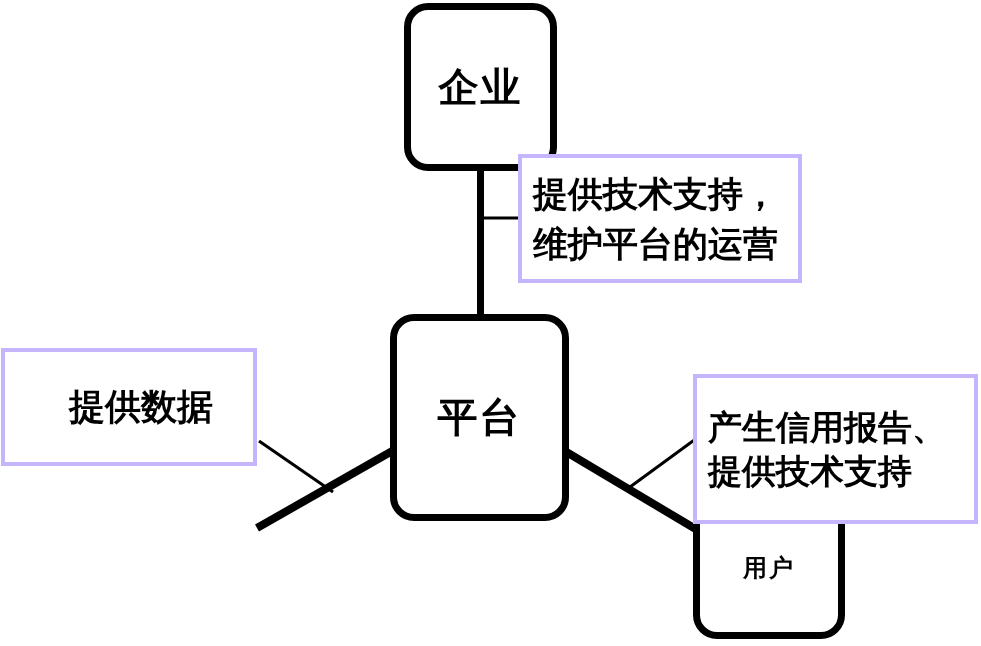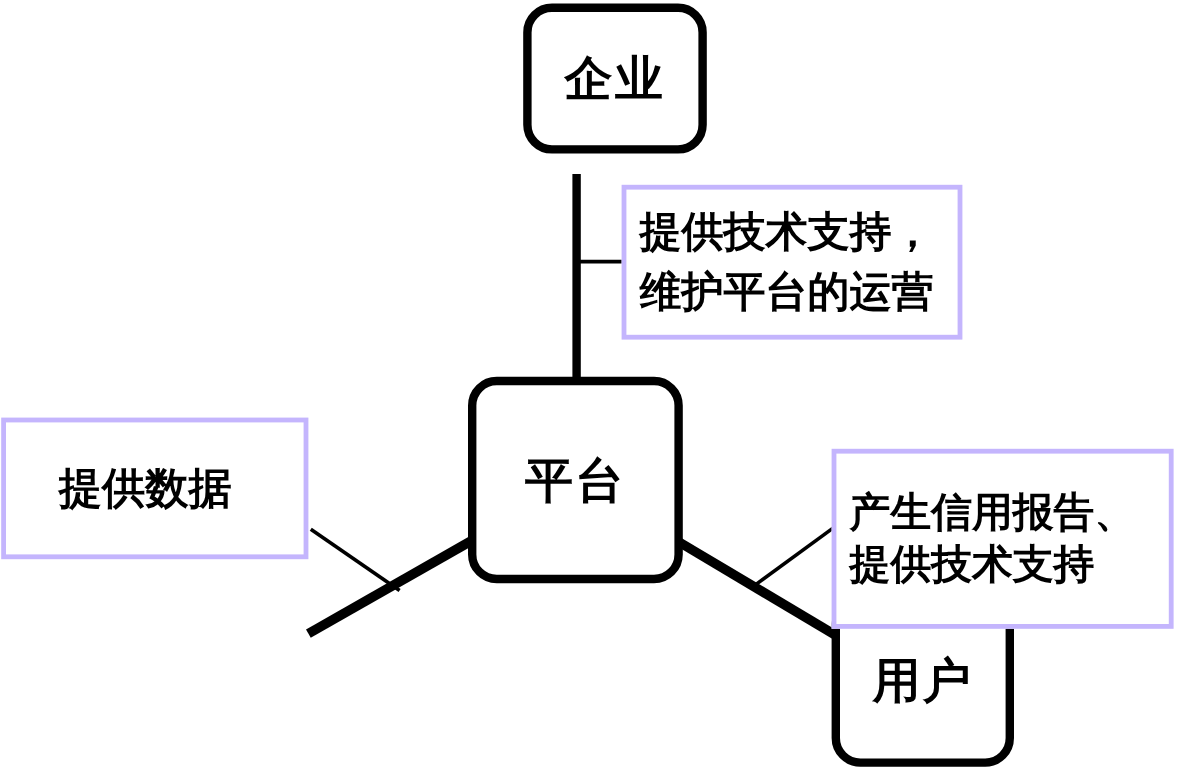--- a/index.html
+++ b/index.html
@@ -30,42 +30,42 @@
     background: #ffffff;
     border: 7px solid #000000;
     border-radius: 24px;
     display: flex;
     align-items: center;
     justify-content: center;
     font-weight: bold;
     text-align: center;
     letter-spacing: 2px;
   }
-  .node-enterprise { left: 404px; top: 3px;   width: 153px; height: 125px; font-size: 40px; margin-left: 32px; }
-  .node-platform   { left: 390px; top: 314px; width: 179px; height: 172px; font-size: 40px; }
+  .node-enterprise { left: 404px; top: 3px;   width: 153px; height: 168px; font-size: 40px; }
+  .node-platform   { left: 390px; top: 314px; width: 179px; height: 207px; font-size: 40px; }
   .node-government { left: 113px; top: 496px; width: 150px; height: 146px; font-size: 36px; line-height: 1.28; }
-  .node-user       { left: 693px; top: 496px; width: 152px; height: 143px; font-size: 40px; }
+  .node-user       { left: 693px; top: 496px; width: 152px; height: 143px; font-size: 24px; }
   .node .line { display: block; }
   .ann {
     position: absolute;
     box-sizing: border-box;
     background: #ffffff;
     border: 4px solid #c4b5fd;
     font-weight: bold;
     display: flex;
     flex-direction: column;
     justify-content: center;
   }
   .ann-tech {
     left: 518px; top: 154px; width: 284px; height: 129px;
     font-size: 35px; line-height: 1.42; padding-left: 11px;
   }
   .ann-data {
     left: 1px; top: 348px; width: 256px; height: 118px;
-    font-size: 36px; padding-left: 44px;
+    font-size: 36px; padding-left: 64px;
   }
   .ann-credit {
     left: 693px; top: 333px; width: 285px; height: 150px;
     font-size: 34px; line-height: 1.3; padding-left: 11px; margin-top: 41px;
   }
   .ann .line { display: block; white-space: nowrap; }
 </style>
 </head>
 <body>
 

